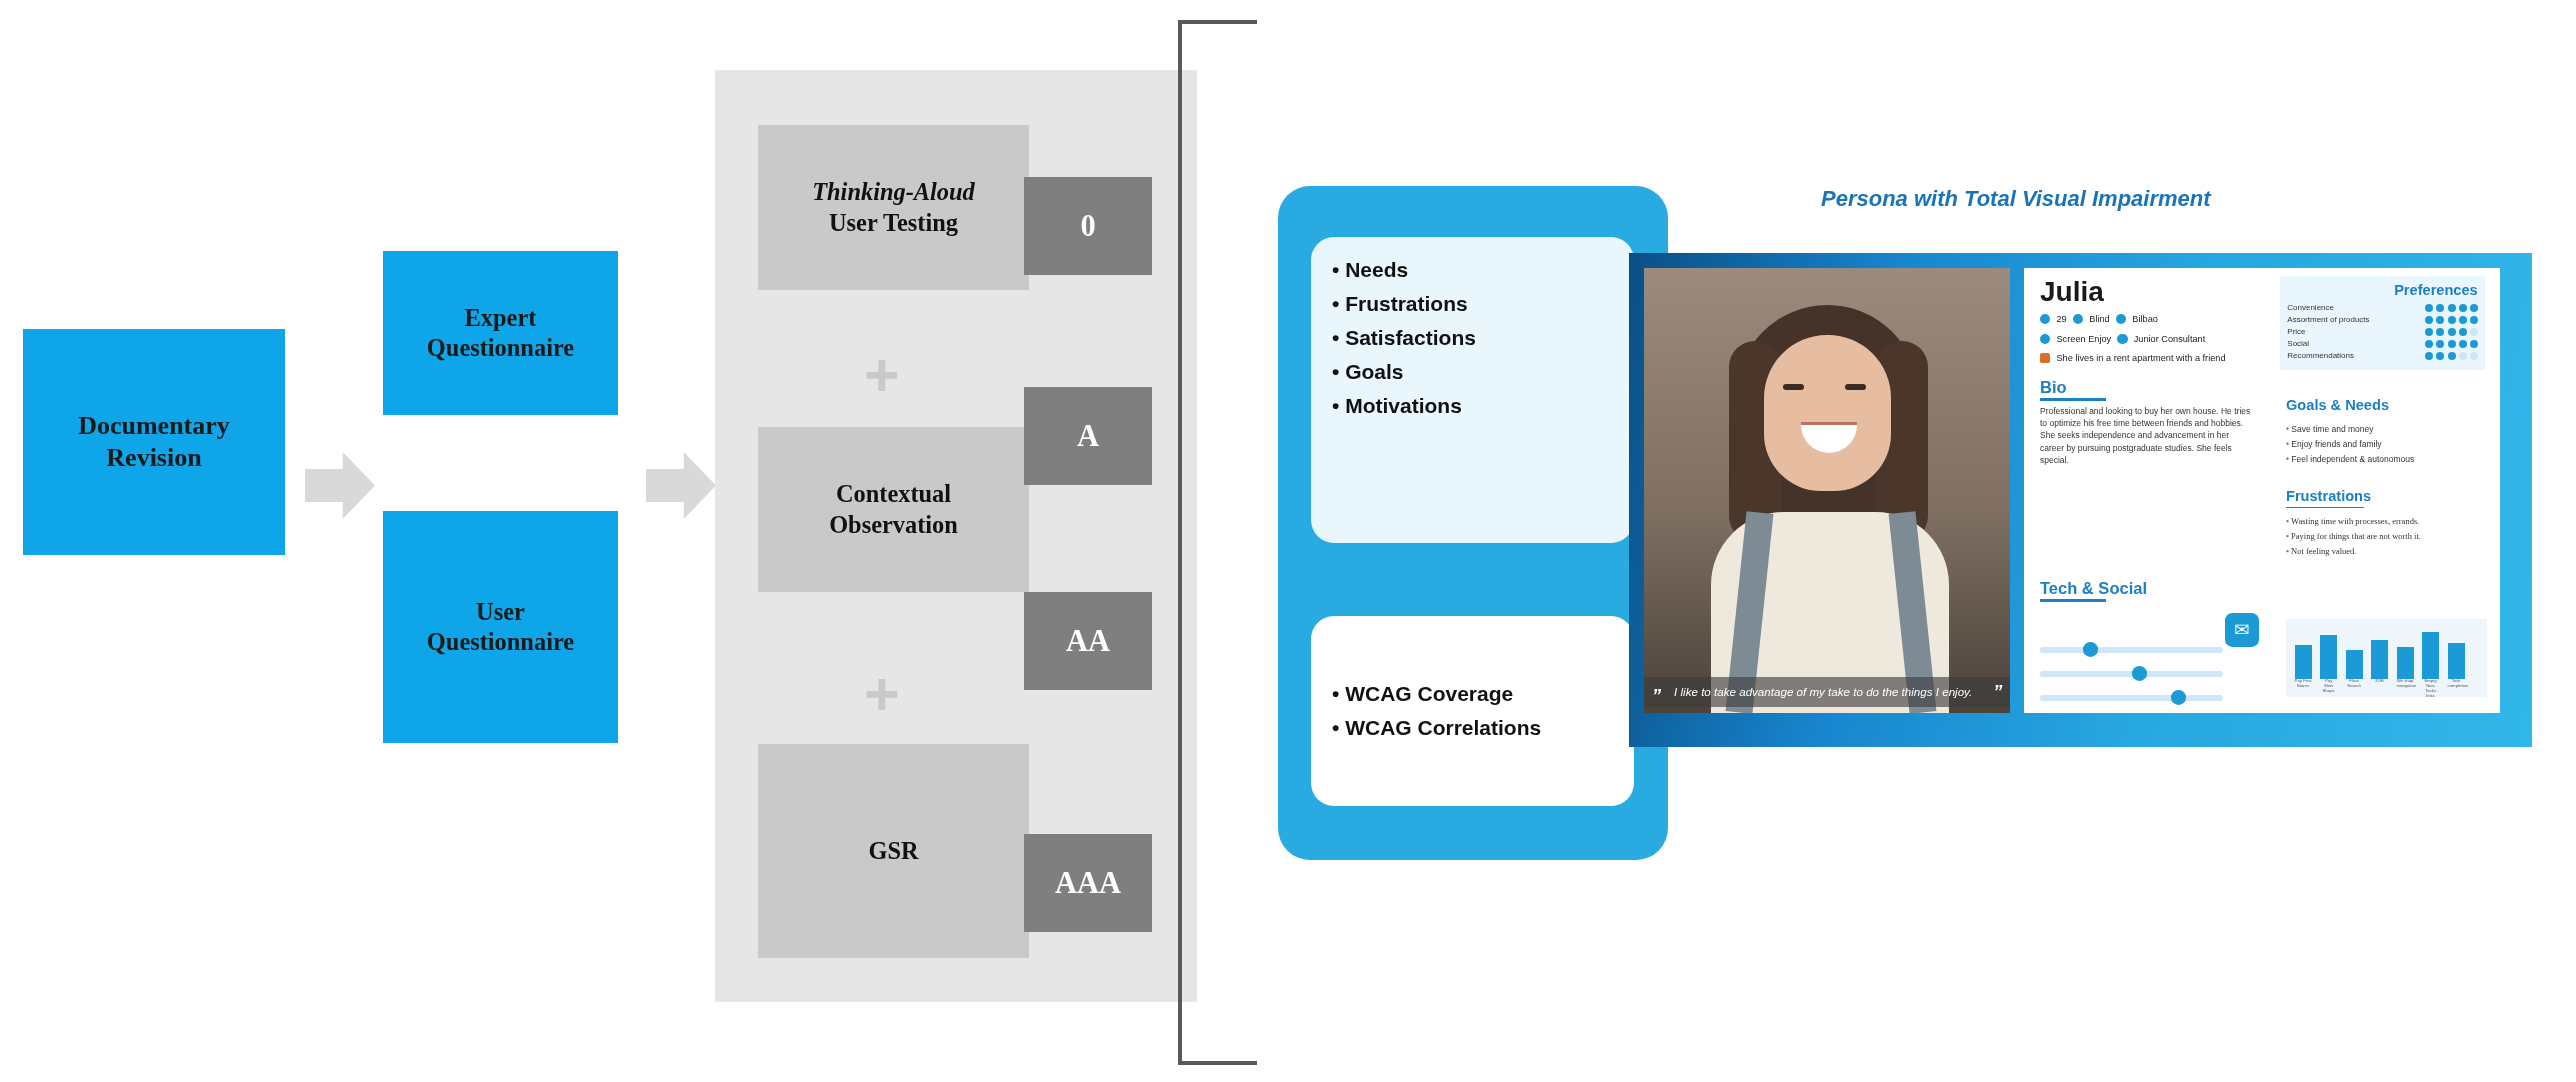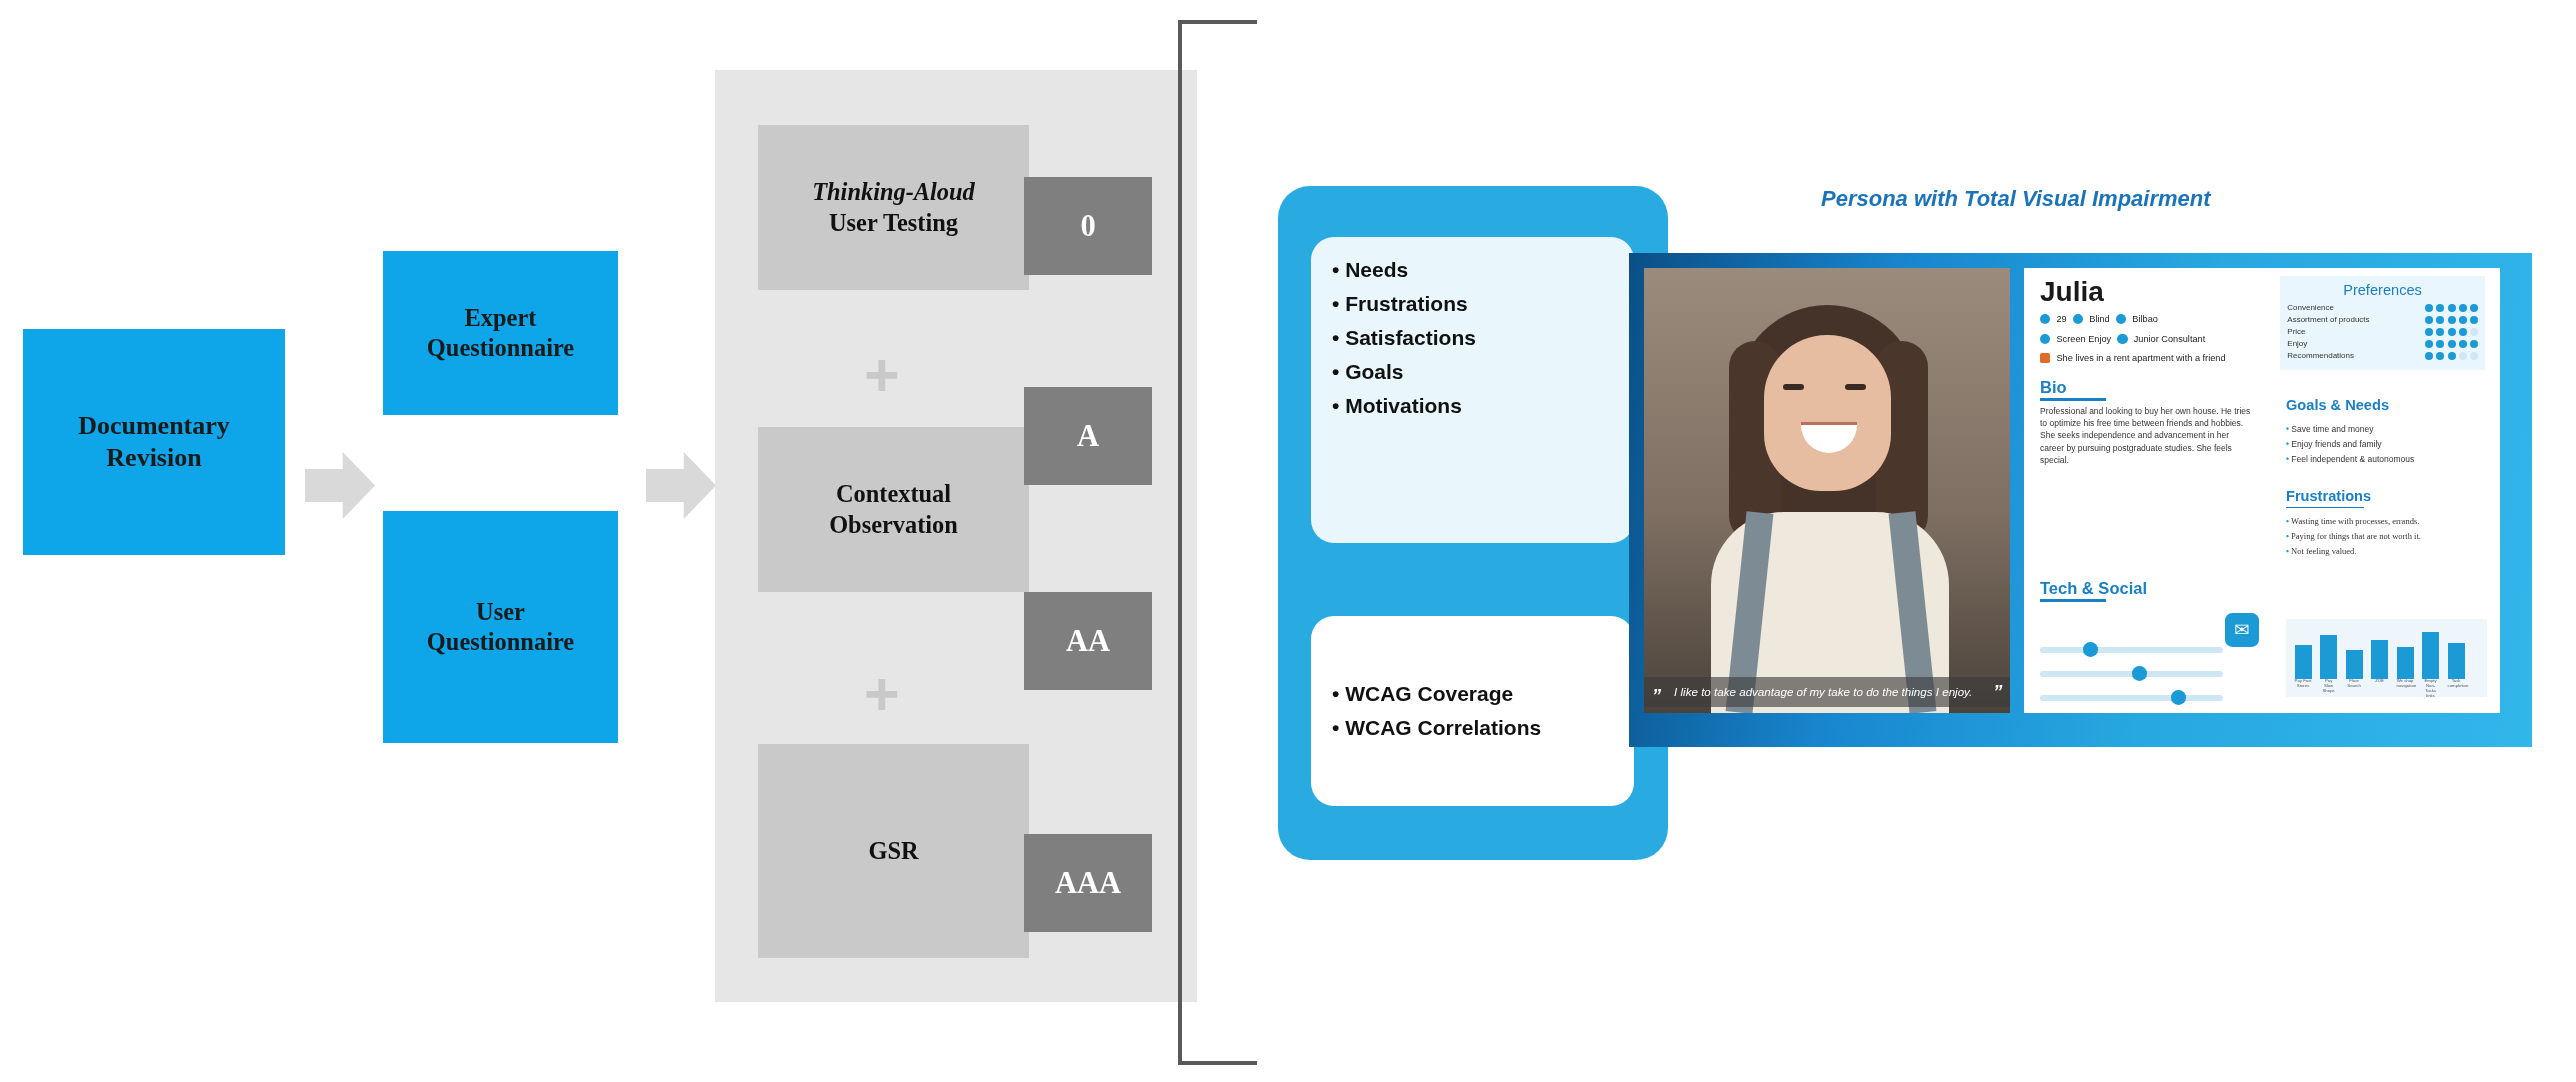--- a/index.html
+++ b/index.html
@@ -282,24 +282,24 @@
   .pref-box {
     position: absolute;
     left: 256px;
     top: 8.5px;
     width: 205px;
     background: #eaf6fd;
     padding: 6.1px 7.3px;
     box-sizing: border-box;
   }
   .pref-title {
-    text-align: center;
+    text-align: right;
     color: #1b7fc4;
     font-family: "Liberation Sans", sans-serif;
-    font-weight: normal;
+    font-weight: bold;
     font-size: 14.6px;
     margin-bottom: 4.9px;
   }
   .pref-row {
     display: flex;
     align-items: center;
     justify-content: space-between;
     font-family: "Liberation Sans", sans-serif;
     font-size: 8px;
     color: #333;
@@ -581,21 +581,21 @@
           <span>Price</span>
           <span class="pips">
             <i class="pip on"></i>
               <i class="pip on"></i>
               <i class="pip on"></i>
               <i class="pip on"></i>
               <i class="pip"></i>
           </span>
         </div>
         <div class="pref-row">
-          <span>Enjoy</span>
+          <span>Social</span>
           <span class="pips">
             <i class="pip on"></i>
               <i class="pip on"></i>
               <i class="pip on"></i>
               <i class="pip on"></i>
               <i class="pip on"></i>
           </span>
         </div>
         <div class="pref-row">
           <span>Recommendations</span>

